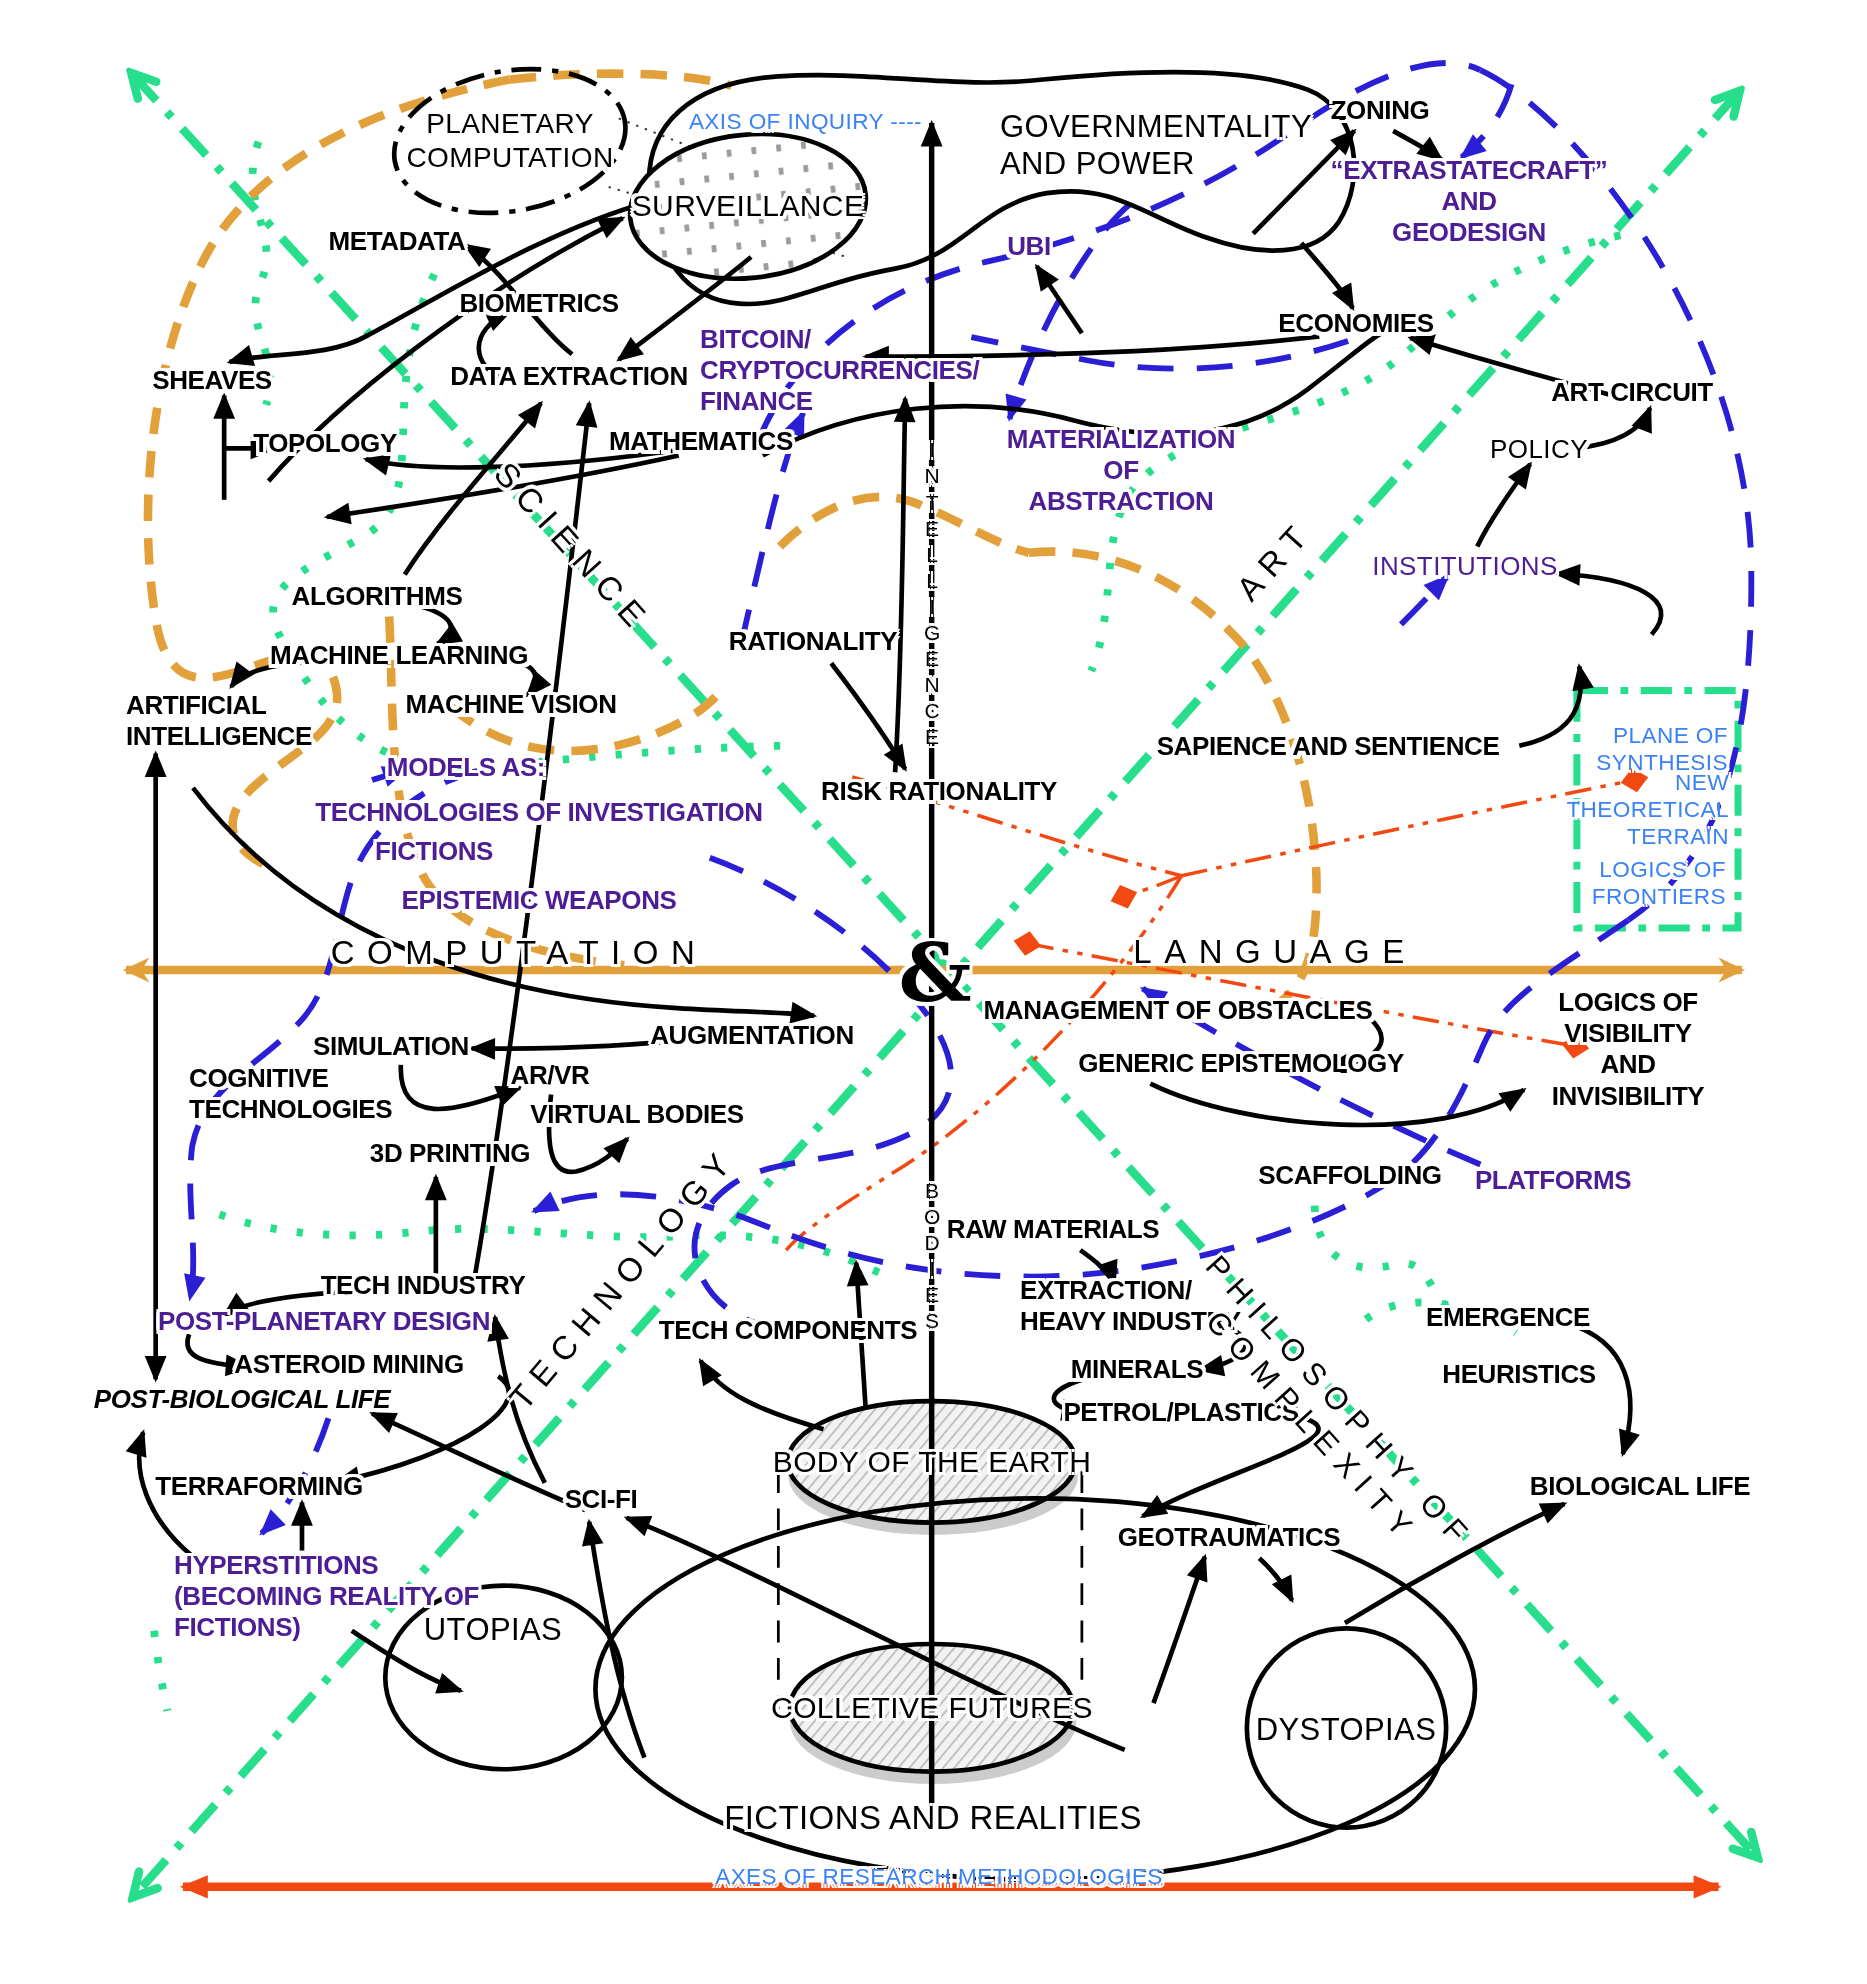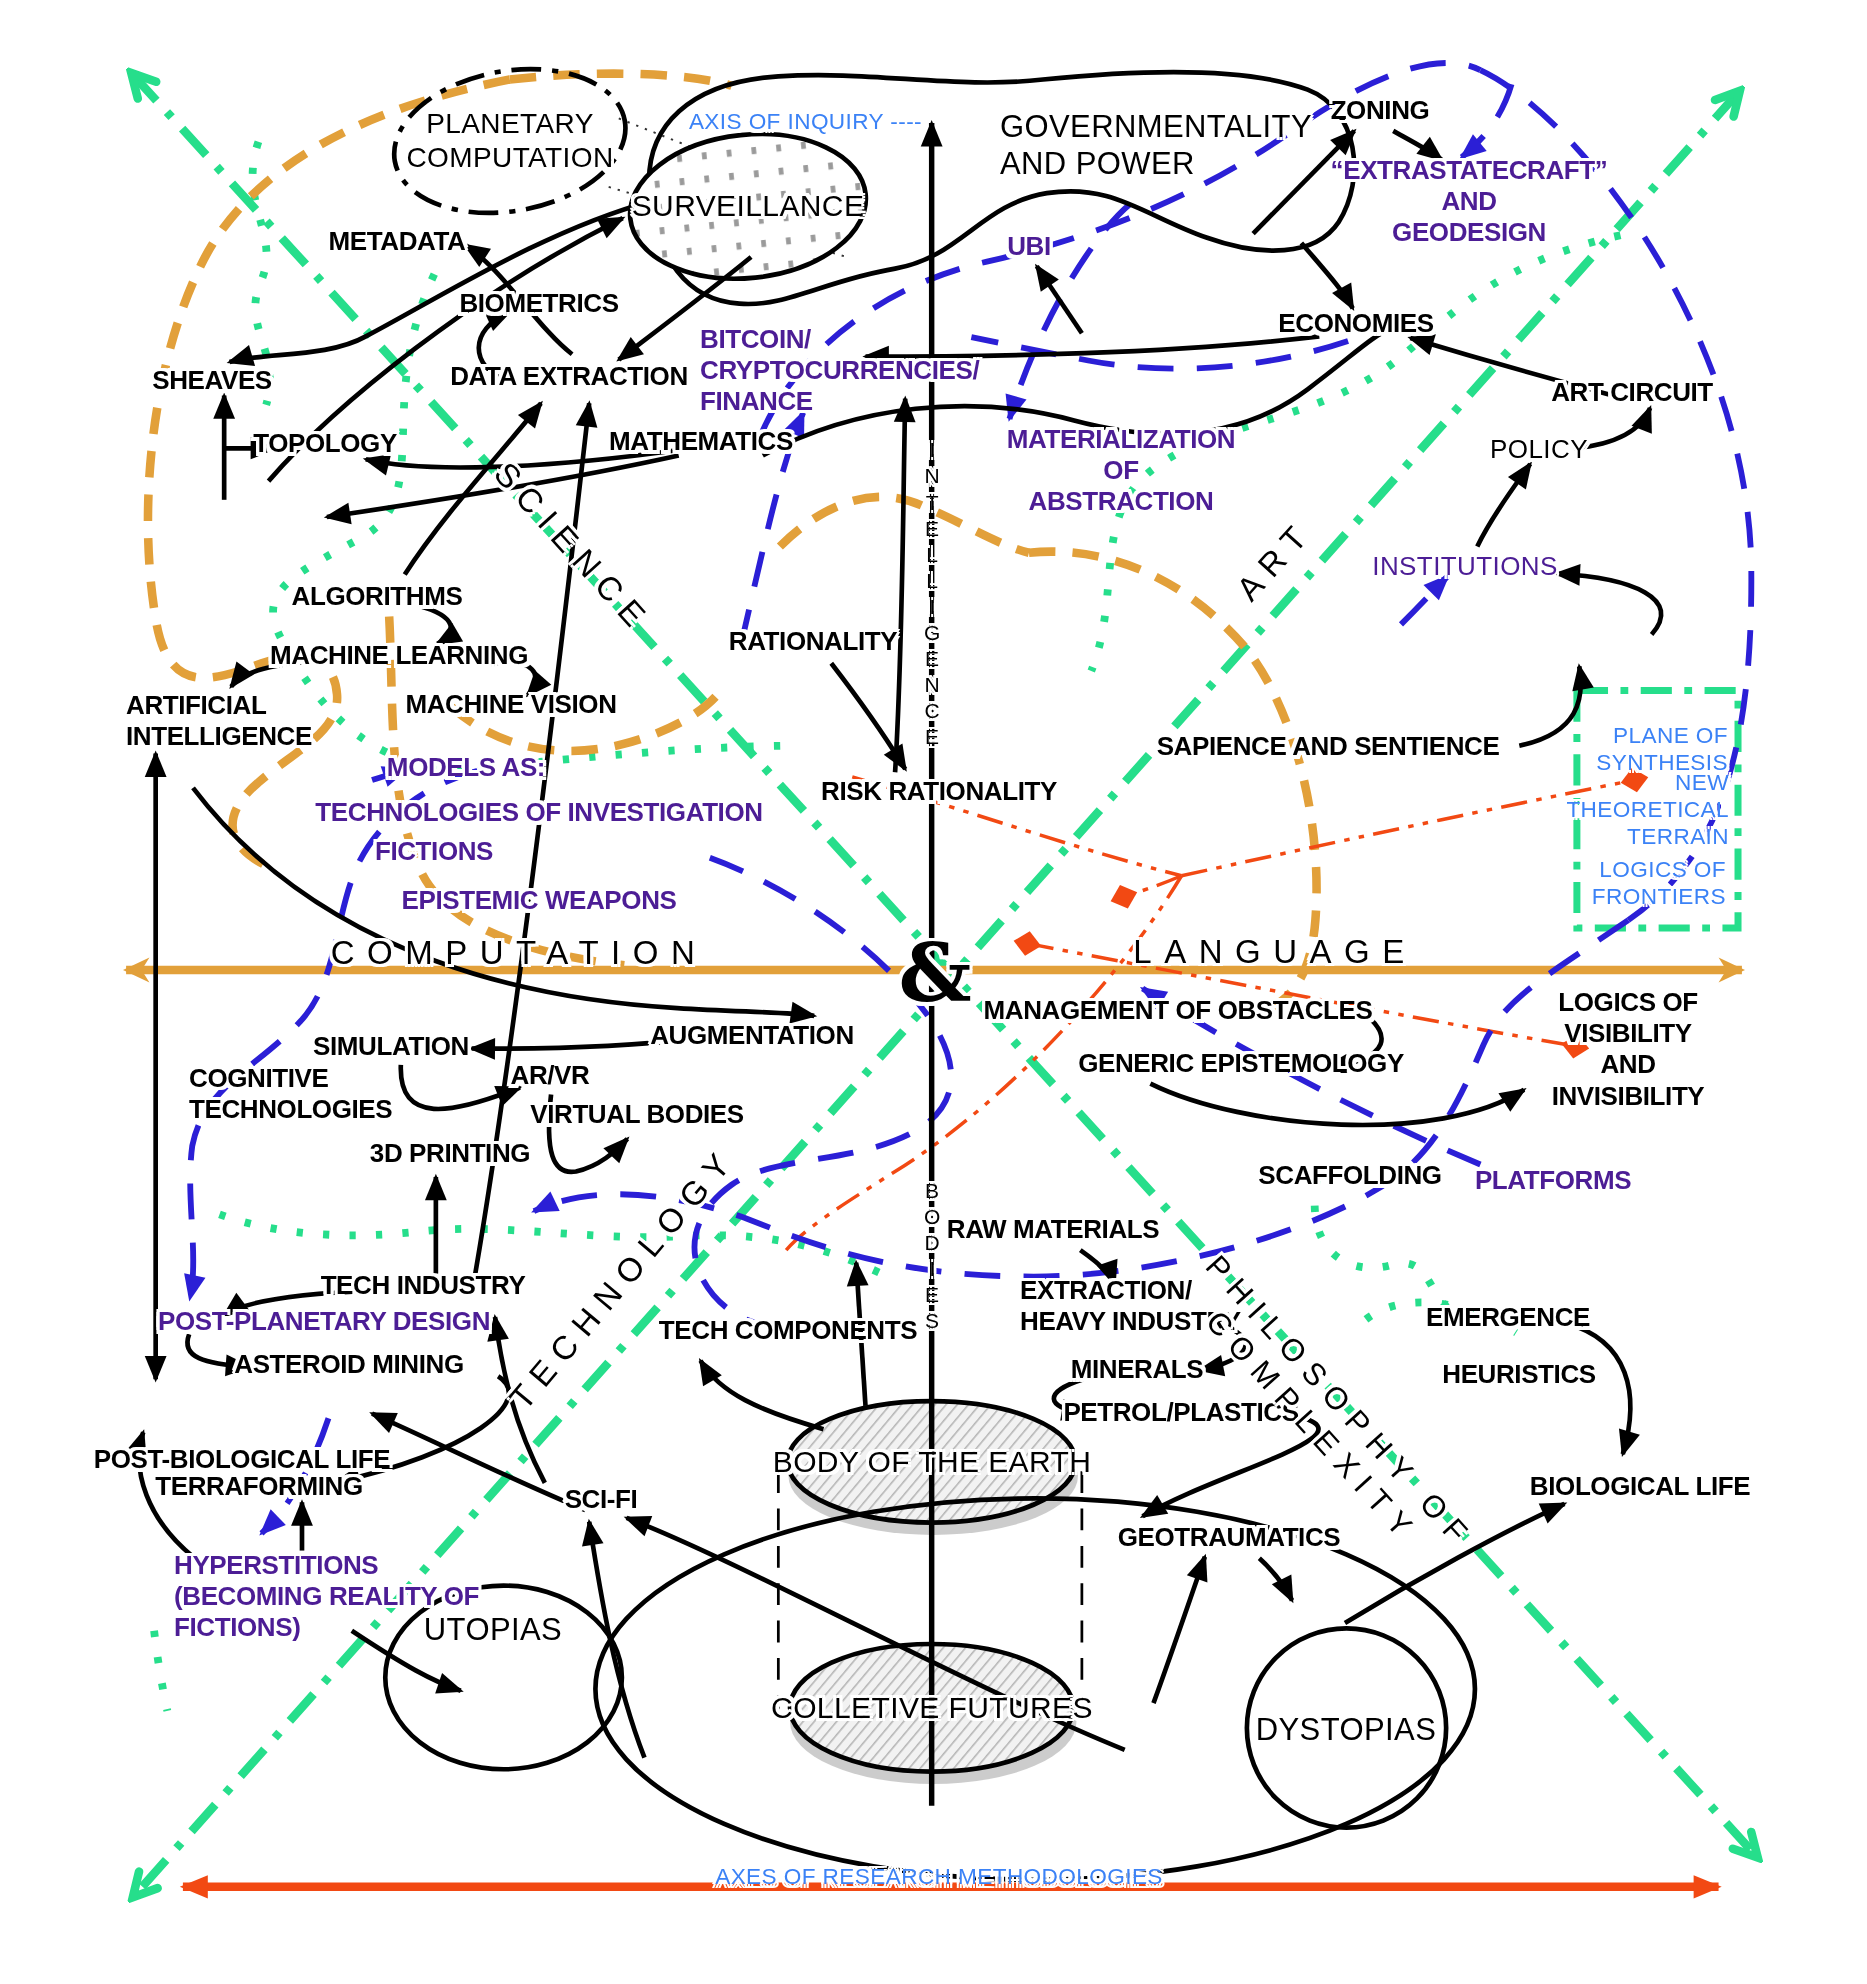--- a/index.html
+++ b/index.html
@@ -257,33 +257,34 @@
 <div class="lbl" style="left:1053px;top:1230px;">RAW MATERIALS</div>
 <div class="lbl" style="left:423px;top:1286px;">TECH INDUSTRY</div>
 <div class="lbl ta-l" style="left:1020px;top:1306px;">EXTRACTION/
 HEAVY INDUSTRY</div>
 <div class="lbl blue" style="left:324px;top:1322px;">POST-PLANETARY DESIGN</div>
 <div class="lbl" style="left:788px;top:1331px;">TECH COMPONENTS</div>
 <div class="lbl" style="left:1508px;top:1318px;">EMERGENCE</div>
 <div class="lbl" style="left:1519px;top:1375px;">HEURISTICS</div>
 <div class="lbl" style="left:349px;top:1365px;">ASTEROID MINING</div>
 <div class="lbl" style="left:1137px;top:1370px;">MINERALS</div>
-<div class="lbl" style="left:242px;top:1460px;">POST-BIOLOGICAL LIFE</div>
+<div class="lbl" style="left:242px;top:1400px;font-style:italic;">POST-BIOLOGICAL LIFE</div>
 <div class="lbl" style="left:1181px;top:1413px;">PETROL/PLASTICS</div>
 <div class="lbl light" style="left:932px;top:1462px;font-size:30px;">BODY OF THE EARTH</div>
 <div class="lbl" style="left:259px;top:1487px;">TERRAFORMING</div>
 <div class="lbl" style="left:601px;top:1500px;">SCI-FI</div>
 <div class="lbl" style="left:1640px;top:1487px;">BIOLOGICAL LIFE</div>
 <div class="lbl" style="left:1229px;top:1538px;">GEOTRAUMATICS</div>
 <div class="lbl blue ta-l" style="left:174px;top:1597px;">HYPERSTITIONS
 (BECOMING REALITY OF
 FICTIONS)</div>
 <div class="lbl light" style="left:493px;top:1630px;font-size:31px;">UTOPIAS</div>
 <div class="lbl light" style="left:932px;top:1708px;font-size:30px;">COLLETIVE FUTURES</div>
 <div class="lbl light" style="left:1346px;top:1730px;font-size:31px;">DYSTOPIAS</div>
+<div class="lbl light" style="left:933px;top:1818px;font-size:33px;">FICTIONS AND REALITIES</div>
 <div class="lbl red ta-r" style="left:922px;top:122px;">AXIS OF INQUIRY ----</div>
 <div class="lbl red" style="left:939px;top:1877px;">AXES OF RESEARCH METHODOLOGIES</div>
 <div class="lbl vert" style="left:932px;top:595px;">INTELLIGENCE</div>
 <div class="lbl vert" style="left:932px;top:1257px;">BODIES</div>
 <div class="lbl diag" style="left:573px;top:548px;transform:translate(-50%,-50%) rotate(48deg);">SCIENCE</div>
 <div class="lbl diag" style="left:1275px;top:560px;transform:translate(-50%,-50%) rotate(-48deg);">ART</div>
 <div class="lbl diag" style="left:623px;top:1278px;transform:translate(-50%,-50%) rotate(-50deg);">TECHNOLOGY</div>
 <div class="lbl diag" style="left:1326px;top:1415px;transform:translate(-50%,-50%) rotate(48deg);font-size:31px;">PHILOSOPHY OF COMPLEXITY</div>
 
 </div>

